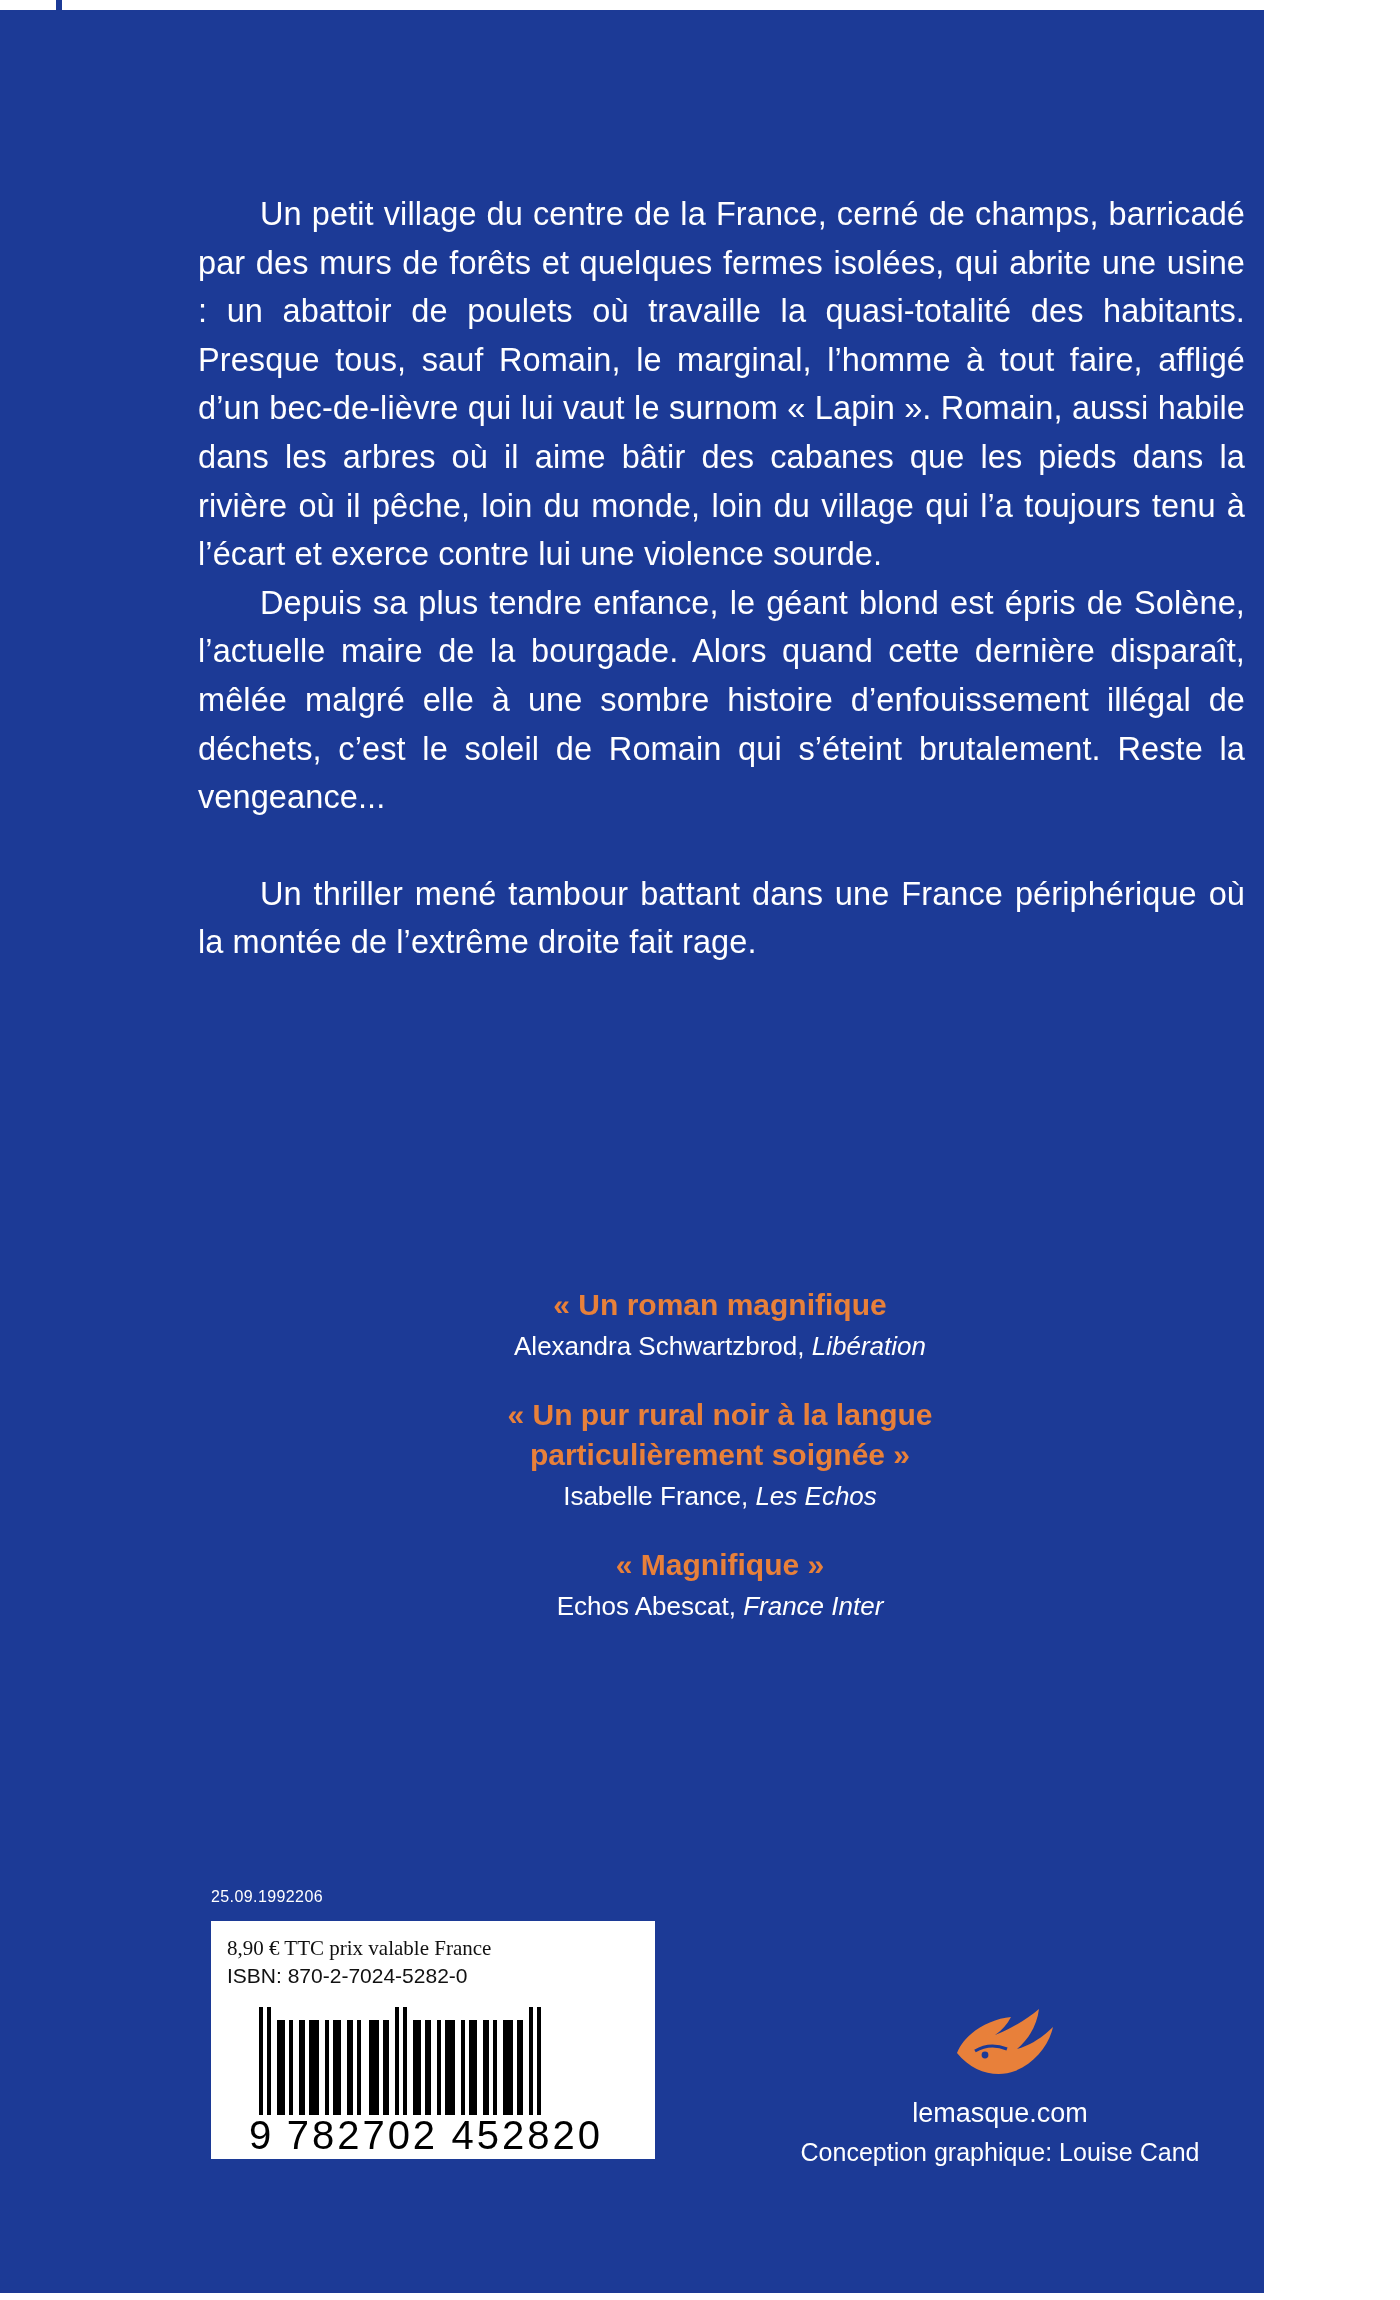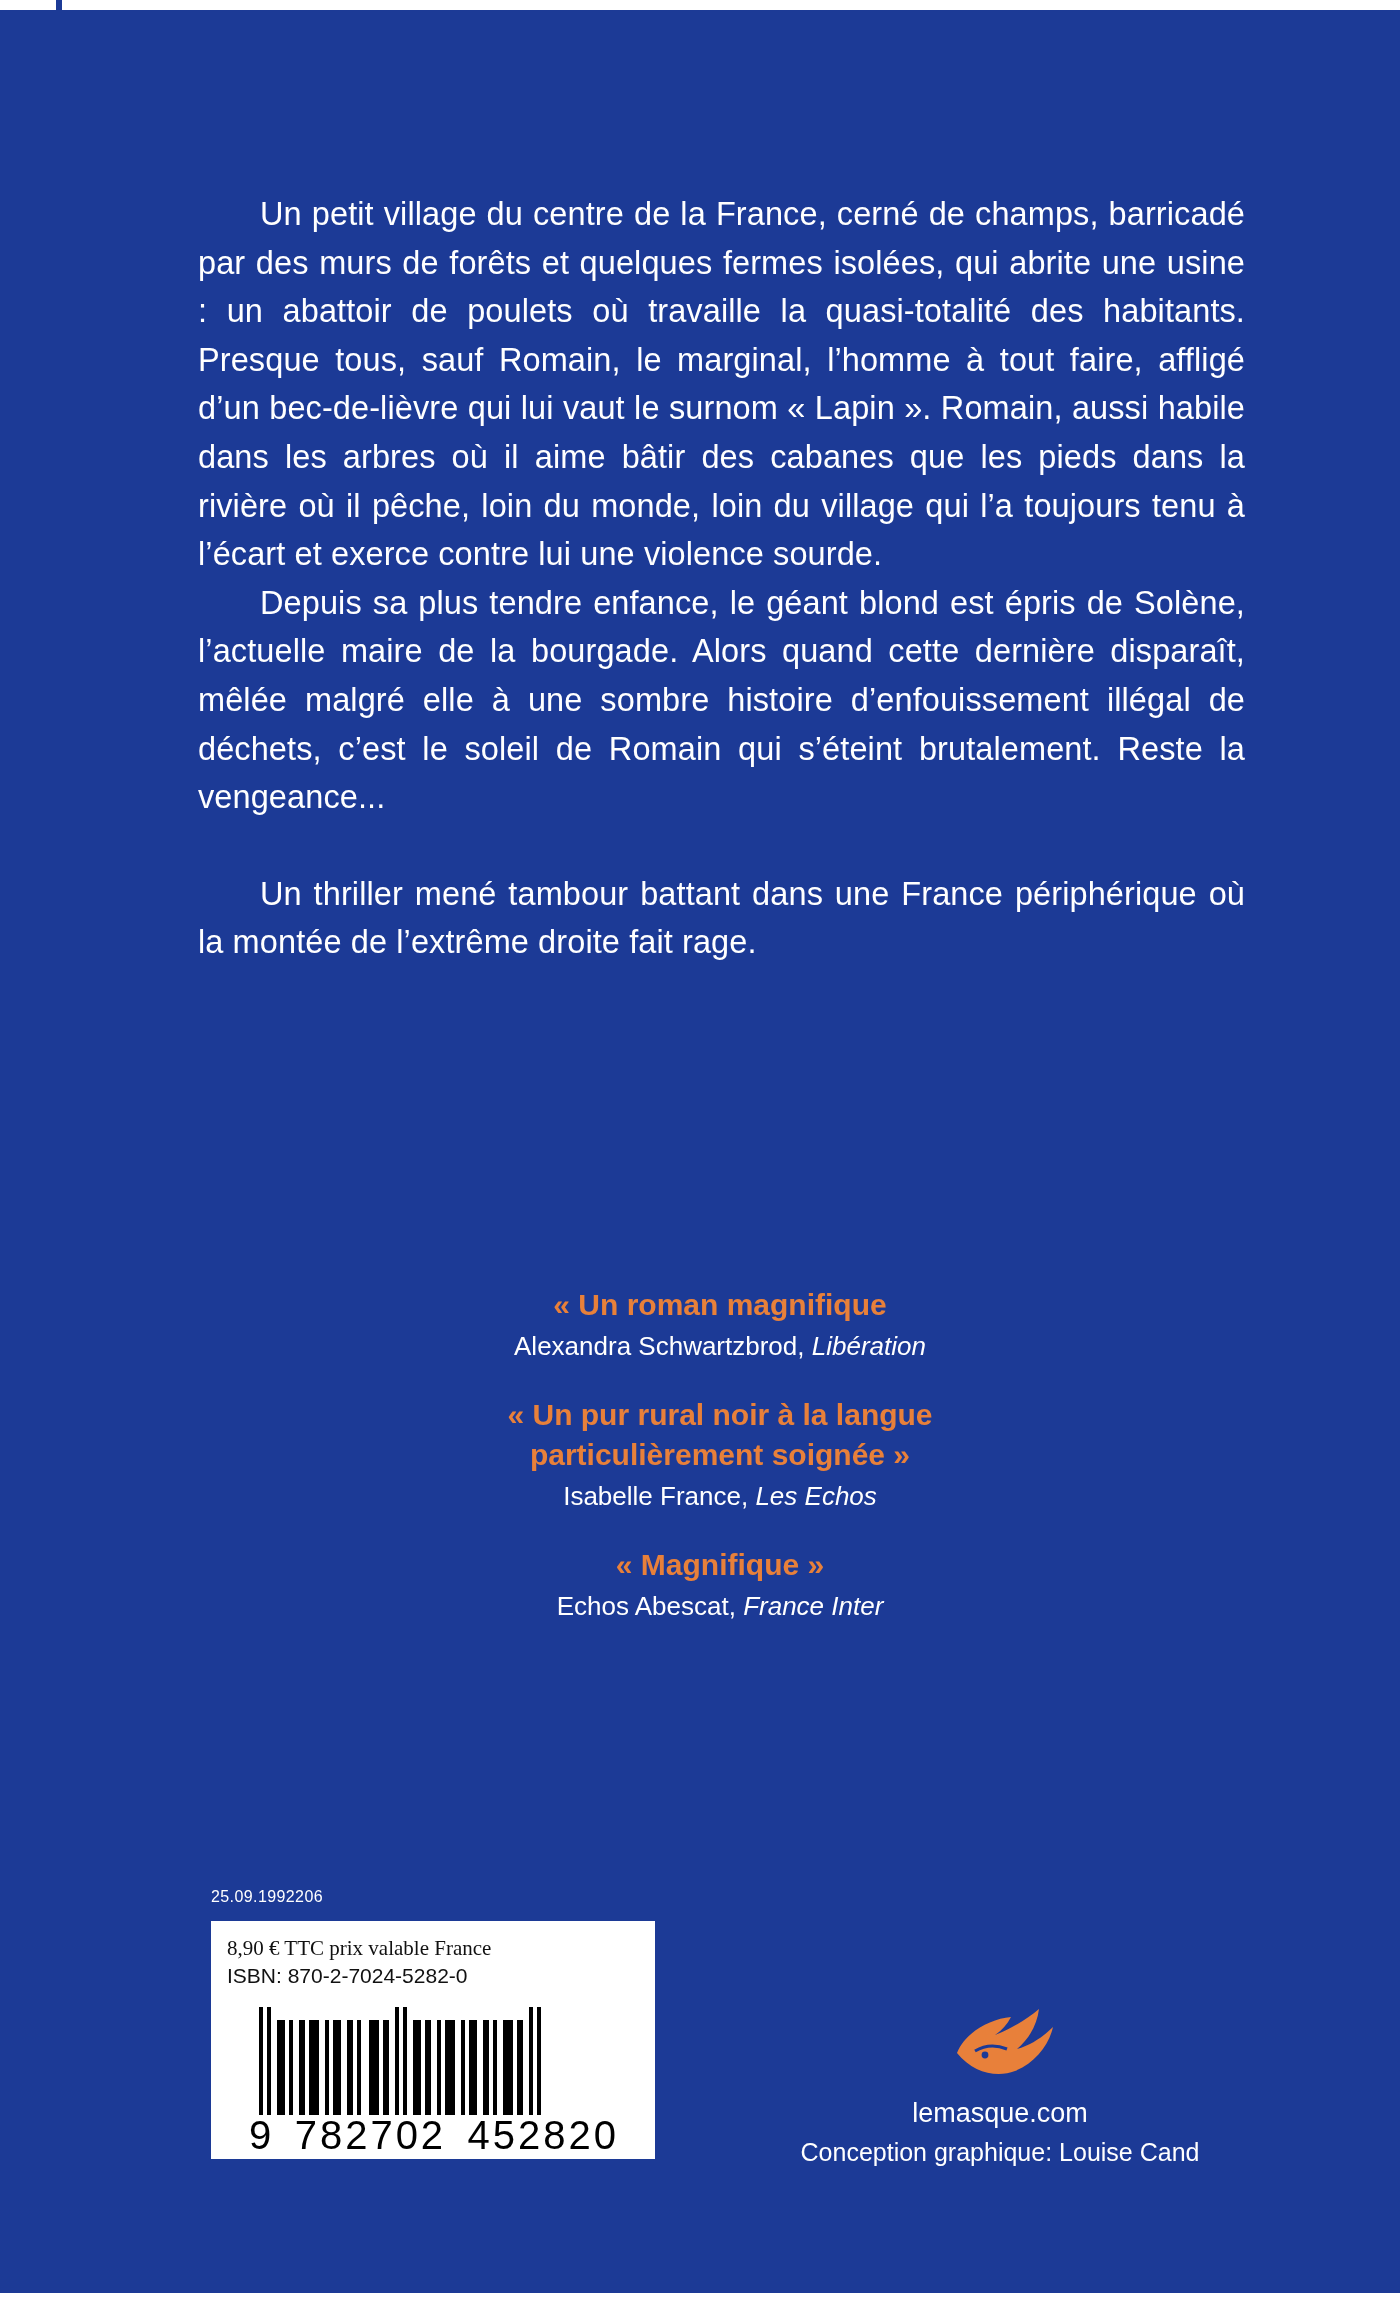--- a/index.html
+++ b/index.html
@@ -10,21 +10,21 @@
     width: 1400px;
     height: 2300px;
     background: #ffffff;
     font-family: "Liberation Sans", sans-serif;
     overflow: hidden;
   }
   .cover {
     position: absolute;
     left: 0;
     top: 10px;
-    width: 1400px;
+    width: 1264px;
     height: 2283px;
     background: #1c3a96;
     box-sizing: border-box;
   }
   .top-strip {
     position: absolute;
     left: 0;
     top: 0;
     width: 1400px;
     height: 10px;
@@ -151,21 +151,21 @@
     color: #000000;
     font-size: 40px;
     font-family: "Liberation Sans", sans-serif;
     letter-spacing: 2px;
     display: flex;
     justify-content: space-between;
     align-items: center;
   }
   .barcode-digits .d1 { margin-left: 8px; }
   .barcode-digits .d2 { letter-spacing: 3px; }
-  .barcode-digits .d3 { letter-spacing: 3px; margin-right: 6px; text-align: right; }
+  .barcode-digits .d3 { letter-spacing: 3px; margin-right: 22px; text-align: right; }
 
   
   .publisher {
     position: absolute;
     left: 740px;
     top: 1995px;
     width: 520px;
     text-align: center;
     color: #ffffff;
   }

